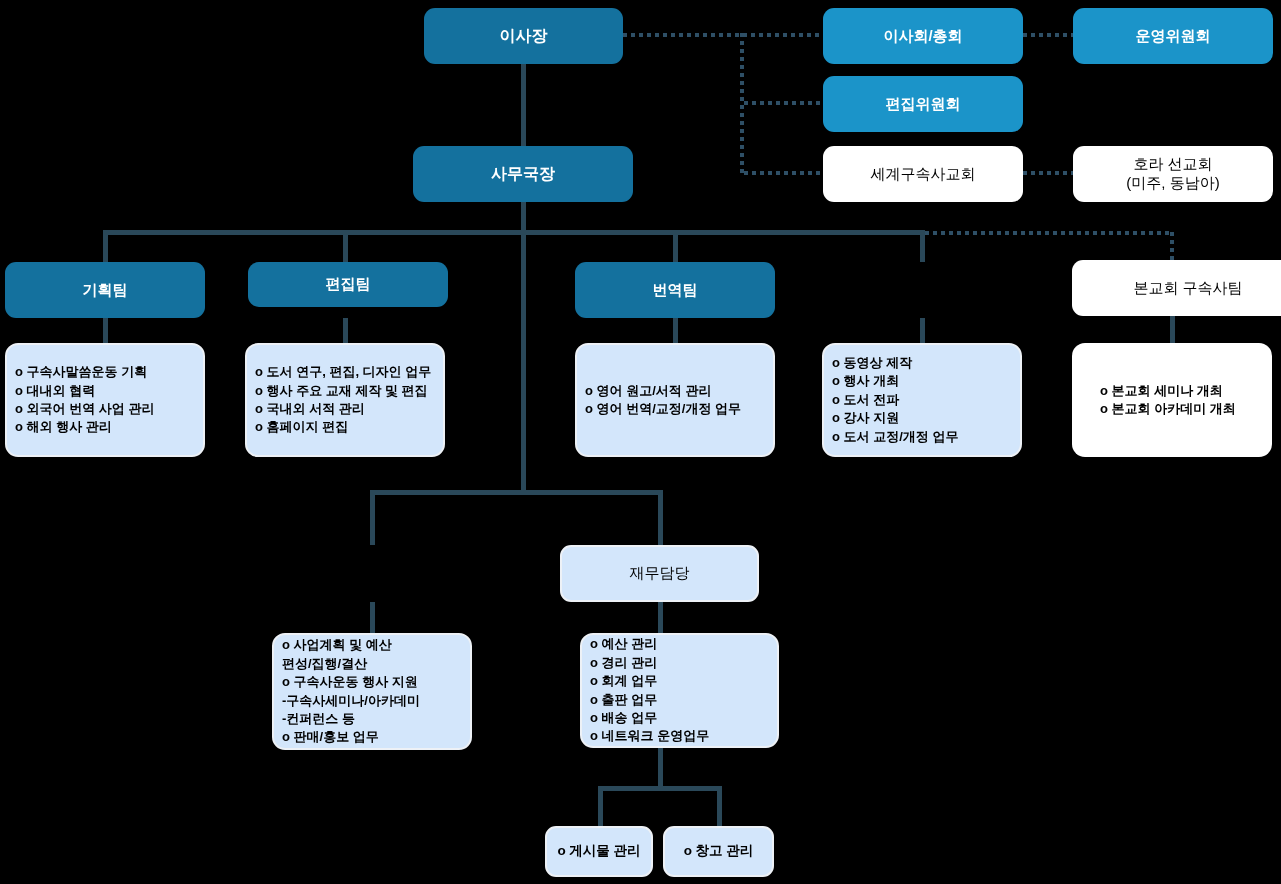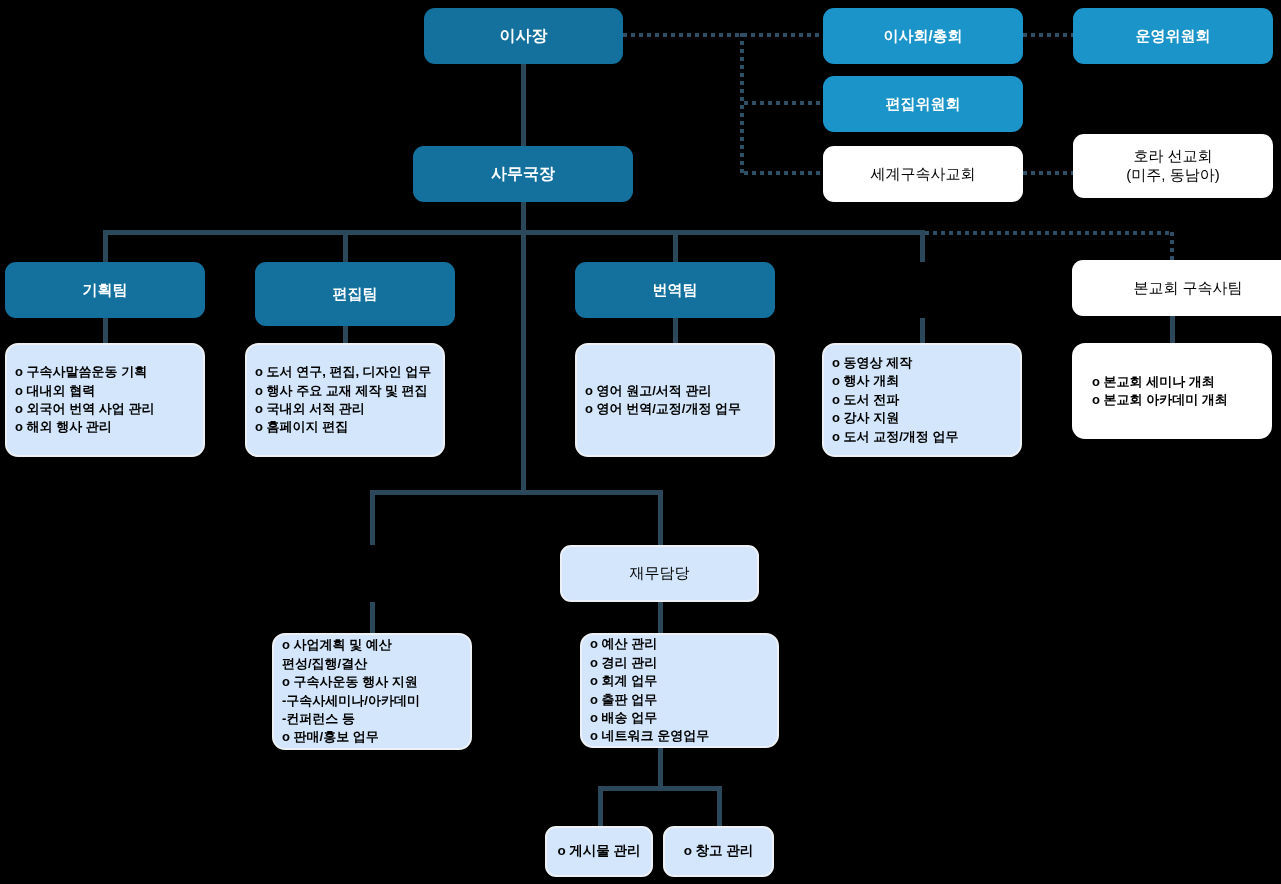--- a/index.html
+++ b/index.html
@@ -67,44 +67,44 @@
   <div class="doth" style="left:925px;top:231px;width:247px"></div>
   <div class="dotv" style="left:1170px;top:231px;height:29px"></div>
 
   <div class="box dark" style="left:424px;top:8px;width:199px;height:56px;font-size:16px">이사장</div>
   <div class="box dark" style="left:413px;top:146px;width:220px;height:56px;font-size:16px">사무국장</div>
 
   <div class="box blue" style="left:823px;top:8px;width:200px;height:56px">이사회/총회</div>
   <div class="box blue" style="left:1073px;top:8px;width:200px;height:56px">운영위원회</div>
   <div class="box blue" style="left:823px;top:76px;width:200px;height:56px">편집위원회</div>
   <div class="box whitebox" style="left:823px;top:146px;width:200px;height:56px">세계구속사교회</div>
-  <div class="box whitebox" style="left:1073px;top:134px;width:200px;height:64px">호라 선교회
+  <div class="box whitebox" style="left:1073px;top:146px;width:200px;height:56px">호라 선교회
 (미주, 동남아)</div>
 
   <div class="box dark" style="left:5px;top:262px;width:200px;height:56px">기획팀</div>
-  <div class="box dark" style="left:255px;top:262px;width:200px;height:64px">편집팀</div>
+  <div class="box dark" style="left:248px;top:262px;width:200px;height:45px">편집팀</div>
   <div class="box dark" style="left:575px;top:262px;width:200px;height:56px">번역팀</div>
   <div class="box whitebox" style="left:1072px;top:260px;width:232px;height:56px">본교회 구속사팀</div>
 
   <div class="box lightblue duties" style="left:5px;top:343px;width:200px;height:114px">o 구속사말씀운동 기획
 o 대내외 협력
 o 외국어 번역 사업 관리
 o 해외 행사 관리</div>
   <div class="box lightblue duties" style="left:245px;top:343px;width:200px;height:114px">o 도서 연구, 편집, 디자인 업무
 o 행사 주요 교재 제작 및 편집
 o 국내외 서적 관리
 o 홈페이지 편집</div>
   <div class="box lightblue duties" style="left:575px;top:343px;width:200px;height:114px">o 영어 원고/서적 관리
 o 영어 번역/교정/개정 업무</div>
   <div class="box lightblue duties" style="left:822px;top:343px;width:200px;height:114px">o 동영상 제작
 o 행사 개최
 o 도서 전파
 o 강사 지원
 o 도서 교정/개정 업무</div>
-  <div class="box whitebox duties" style="left:1072px;top:343px;width:200px;height:96px;padding-left:20px">o 본교회 세미나 개최
+  <div class="box whitebox duties" style="left:1072px;top:343px;width:200px;height:114px;padding-left:28px">o 본교회 세미나 개최
 o 본교회 아카데미 개최</div>
 
   <div class="box lightblue" style="left:560px;top:545px;width:199px;height:57px">재무담당</div>
   <div class="box lightblue duties" style="left:272px;top:633px;width:200px;height:117px">o 사업계획 및 예산
    편성/집행/결산
 o 구속사운동 행사 지원
  -구속사세미나/아카데미
  -컨퍼런스 등
 o 판매/홍보 업무</div>
   <div class="box lightblue duties" style="left:580px;top:633px;width:199px;height:115px">o 예산 관리

